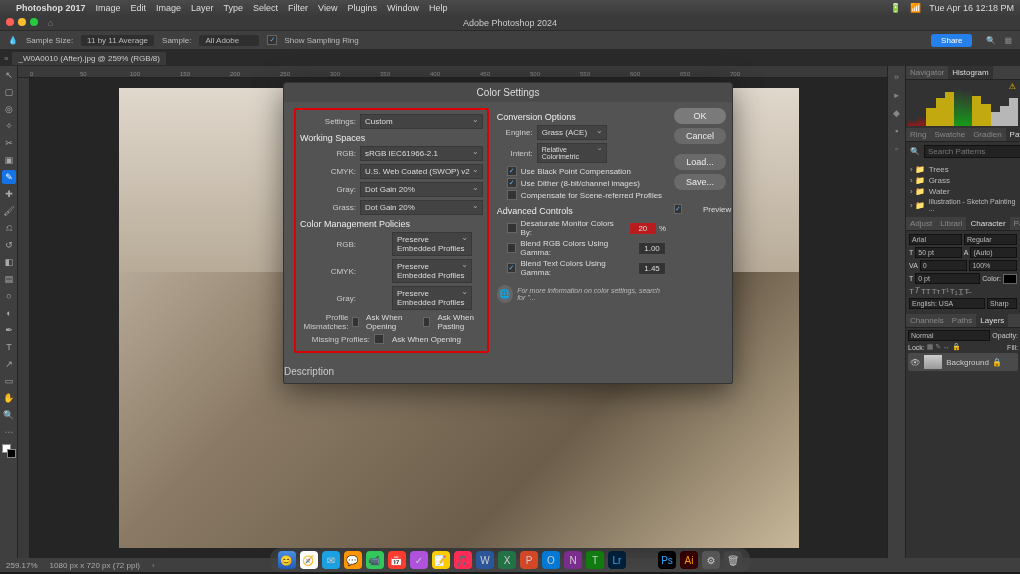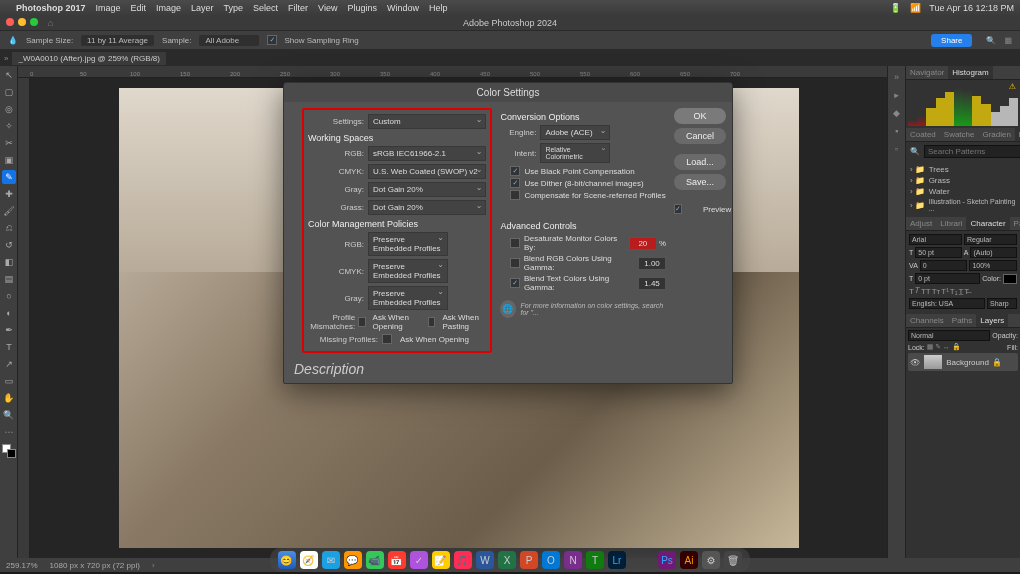--- a/index.html
+++ b/index.html
@@ -63,38 +63,38 @@
 .char-row { display: flex; gap: 2px; margin-bottom: 2px; align-items: center;}
 .char-row .inp { background: #222; border: 1px solid #111; flex: 1; padding: 1px 2px; font-size: 7px; color: #bbb;}
 
 .layers { background: #323232; flex: 1; padding: 2px;}
 .layers .layer-row { display: flex; align-items: center; gap: 4px; background: #4a4a4a; padding: 2px; border-radius: 2px;}
 .layers .lock { color: #aaa; font-size: 8px;}
 
 
 .dialog { position: absolute; left: 283px; top: 82px; width: 450px; background: #535353; border: 1px solid #333; border-radius: 4px 4px 2px 2px; box-shadow: 0 8px 30px rgba(0,0,0,.5); font-size: 9px; color: #ddd;}
 .dialog-title { text-align: center; padding: 4px; background: #4a4a4a; border-radius: 4px 4px 0 0; font-size: 10px;}
-.dialog-body { padding: 6px 6px 30px 18px; display: flex; gap: 8px;}
+.dialog-body { padding: 6px 6px 30px 10px; display: flex; gap: 8px;}
 .dialog-left { flex: 1.15;}
 .dialog-mid { flex: 1;}
 .dialog-btns { width: 52px; display: flex; flex-direction: column; gap: 4px;}
 .dbtn { background: #6a6a6a; color: #eee; border: none; padding: 3px 4px; border-radius: 10px; font-size: 9px; cursor: pointer;}
 .dbtn.primary { background: #7a7a7a;}
 
 .redbox { border: 2px solid #d00; padding: 4px; border-radius: 2px;}
 .fieldrow { display: flex; align-items: center; gap: 4px; margin-bottom: 3px;}
 .fieldrow label { width: 56px; text-align: right; font-size: 8px; color: #ccc;}
 .fieldrow .dd { flex: 1; background: #434343; border: 1px solid #383838; padding: 2px 4px; font-size: 8px; position: relative; color: #ddd;}
 .fieldrow .dd::after { content: "⌄"; position: absolute; right: 3px; top: 0; color: #aaa;}
-.fieldrow .dd.sm { flex: 0 0 80px;}
+.fieldrow .dd.sm { flex: 0 0 80px; margin-left: 32px;}
 .section-h { font-size: 9px; color: #eee; margin: 4px 0 3px 0;}
 .cb { width: 10px; height: 10px; background: #333; border: 1px solid #666; display: inline-flex; align-items: center; justify-content: center; font-size: 7px; color: #5cb3ff; margin-right: 4px;}
 .checkrow { display: flex; align-items: center; font-size: 8px; margin-bottom: 2px; padding-left: 10px;}
 .numinp { width: 28px; background: #333; border: 1px solid #555; color: #ddd; font-size: 8px; padding: 1px 2px; text-align: center;}
-.desc-area { position: absolute; bottom: 6px; left: 10px; font-size: 14px; color: #ccc; font-style: italic;}
+.desc-area { position: absolute; bottom: 6px; left: 0; font-size: 10px; color: #ccc;}
 
 
 .dock { position: absolute; bottom: 2px; left: 50%; transform: translateX(-50%); background: rgba(80,80,80,.4); border-radius: 10px; padding: 3px 8px; display: flex; gap: 4px; backdrop-filter: blur(10px);}
 .dock .di { width: 18px; height: 18px; border-radius: 4px; display: flex; align-items: center; justify-content: center; font-size: 10px;}
 </style>
 </head>
 <body>
 
 <div class="menubar">
   <span class="apple"></span>
@@ -229,21 +229,21 @@
           <div class="histo-y" style="height:75%"></div>
         <div class="histo-y" style="height:55%"></div>
           <div class="histo-w" style="height:35%"></div>
         <div class="histo-w" style="height:50%"></div>
           <div class="histo-w" style="height:70%"></div>
       </div>
       <span style="position:absolute;top:2px;right:4px;color:#ffcc00;font-size:8px;">⚠</span>
     </div>
 
     <div class="panel-tabs">
-      <span>Coated</span>
+      <span>Ring</span>
       <span>Swatche</span>
       <span>Gradien</span>
       <span class="active">Patterns</span>
     </div>
     <div class="swatch-panel">
       <span>🔍</span>
       <input placeholder="Search Patterns" style="">
     </div>
     <div class="folders">
       <div class="folder">
@@ -393,40 +393,40 @@
           <label style="width:70px;">Missing Profiles:</label>
           <span class="cb"></span>
             <span style="font-size:8px;">Ask When Opening</span>
         </div>
       </div>
     </div>
     <div class="dialog-mid">
       <div class="section-h">Conversion Options</div>
       <div class="fieldrow">
           <label style="width:36px;">Engine:</label>
-          <div class="dd" style="flex:0 0 70px;">Adobe (ACE)</div>
+          <div class="dd" style="flex:0 0 70px;">Grass (ACE)</div>
         </div>
       <div class="fieldrow">
           <label style="width:36px;">Intent:</label>
           <div class="dd" style="flex:0 0 70px;font-size:7px;">Relative Colorimetric</div>
         </div>
       <div class="checkrow">
           <span class="cb">✓</span>
           <span>Use Black Point Compensation</span>
         </div>
       <div class="checkrow">
           <span class="cb">✓</span>
           <span>Use Dither (8-bit/channel images)</span>
         </div>
       <div class="checkrow">
           <span class="cb"></span>
           <span>Compensate for Scene-referred Profiles</span>
         </div>
 
-      <div class="section-h" style="margin-top:21px;">Advanced Controls</div>
+      <div class="section-h" style="margin-top:6px;">Advanced Controls</div>
       <div class="checkrow">
           <span class="cb"></span>
           <span>Desaturate Monitor Colors By:</span>
           <input class="numinp" style="margin-left: 4px; background: #b91c1c;" value="20">
           <span style="margin-left:2px;">%</span>
         </div>
       <div class="checkrow">
           <span class="cb"></span>
           <span>Blend RGB Colors Using Gamma:</span>
           <input class="numinp" style="margin-left: 4px;" value="1.00">
@@ -466,17 +466,17 @@
   <div class="di" style="background:#af52de;">✓</div>
   <div class="di" style="background:#ffcc00;">📝</div>
   <div class="di" style="background:#ff2d55;">🎵</div>
   <div class="di" style="background:#2b579a;">W</div>
   <div class="di" style="background:#217346;">X</div>
   <div class="di" style="background:#d24726;">P</div>
   <div class="di" style="background:#0078d4;">O</div>
   <div class="di" style="background:#7b2d8e;">N</div>
   <div class="di" style="background:#107c10;">T</div>
   <div class="di" style="background:#001e36;color:#31a8ff;">Lr</div>
-  <div class="di" style="background:#701a75;color:#31a8ff;margin-left:28px;">Ps</div>
+  <div class="di" style="background:#000000;color:#31a8ff;margin-left:28px;">Ps</div>
   <div class="di" style="background:#330000;color:#ff9a00;">Ai</div>
   <div class="di" style="background:#555;">⚙</div>
   <div class="di" style="background:#444;">🗑</div>
 </div>
 
 </body></html>

